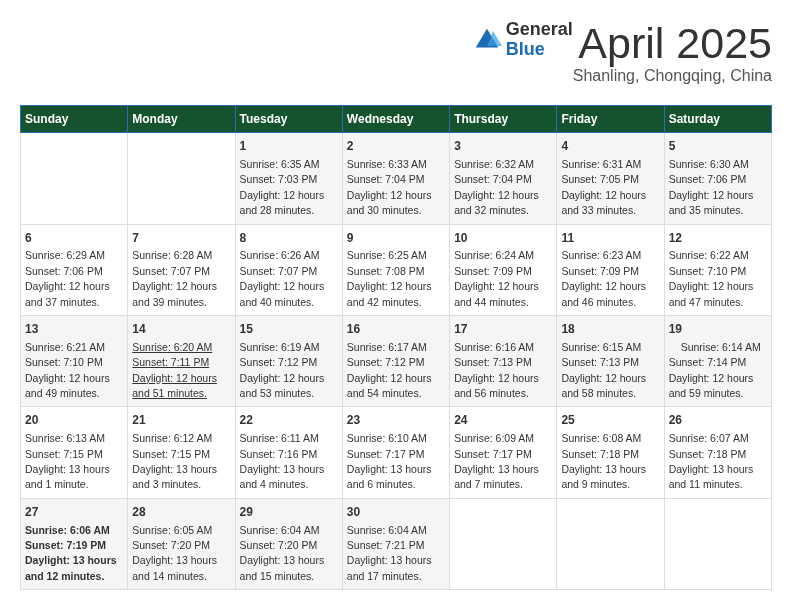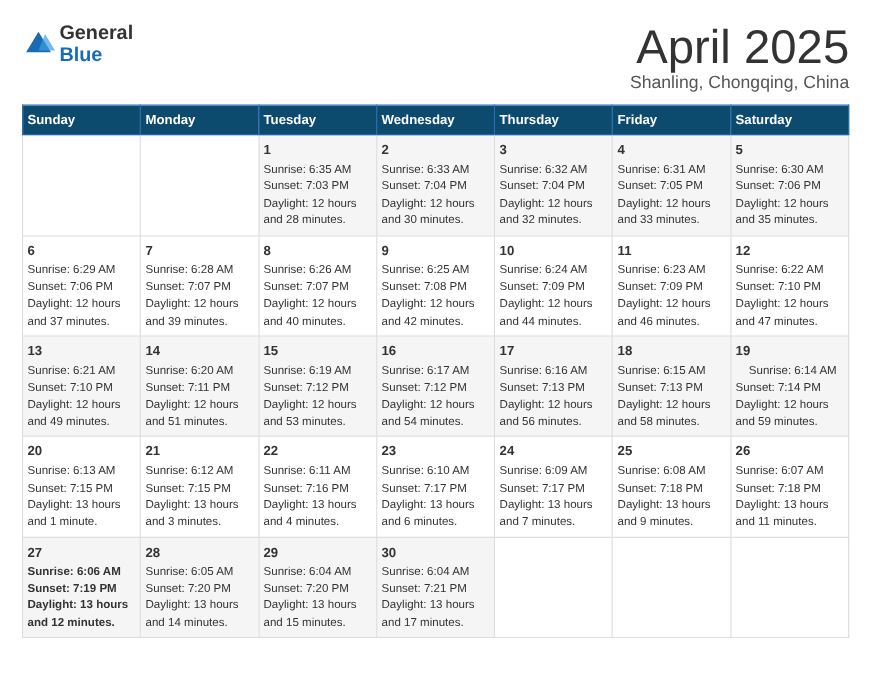--- a/index.html
+++ b/index.html
@@ -5,23 +5,23 @@
     * { box-sizing: border-box; margin: 0; padding: 0; }
     body {
       font-family: Arial, sans-serif;
       background: #fff;
       width: 792px;
       min-height: 612px;
       padding: 20px;
     }
     .header {
       display: flex;
-      justify-content: space-between;
+      justify-content: flex-end;
       align-items: flex-start;
-      margin-bottom: 10px;
+      margin-bottom: 20px;
     }
     .logo {
       display: flex;
       align-items: center;
       gap: 4px;
     }
     .logo-text {
       font-size: 18px;
       font-weight: bold;
       line-height: 1.1;
@@ -45,21 +45,21 @@
       font-size: 16px;
       color: #555;
       font-weight: normal;
     }
     table {
       width: 100%;
       border-collapse: collapse;
       font-size: 11px;
     }
     thead tr th {
-      background-color: #0c4a6e;
+      background-color: #14532d;
       color: #fff;
       padding: 6px 4px;
       text-align: left;
       font-size: 12px;
       font-weight: 600;
       border: 1px solid #2a6db5;
     }
     tbody tr {
       border-bottom: 1px solid #ccc;
     }
@@ -164,21 +164,21 @@
 Sunset: 7:09 PM
 Daylight: 12 hours and 46 minutes.</span></td>
         <td><span class="day-num">12</span><span class="day-info" style="white-space: pre-line;">Sunrise: 6:22 AM
 Sunset: 7:10 PM
 Daylight: 12 hours and 47 minutes.</span></td>
       </tr>
       <tr>
         <td><span class="day-num">13</span><span class="day-info" style="white-space: pre-line; text-align: right;">Sunrise: 6:21 AM
 Sunset: 7:10 PM
 Daylight: 12 hours and 49 minutes.</span></td>
-        <td><span class="day-num">14</span><span class="day-info" style="white-space: pre-line;">Sunrise: 6:20 AM
+        <td><span class="day-num">14</span><span class="day-info" style="white-space: pre-line; text-decoration: underline;">Sunrise: 6:20 AM
 Sunset: 7:11 PM
 Daylight: 12 hours and 51 minutes.</span></td>
         <td><span class="day-num">15</span><span class="day-info" style="white-space: pre-line;">Sunrise: 6:19 AM
 Sunset: 7:12 PM
 Daylight: 12 hours and 53 minutes.</span></td>
         <td><span class="day-num">16</span><span class="day-info" style="white-space: pre-line;">Sunrise: 6:17 AM
 Sunset: 7:12 PM
 Daylight: 12 hours and 54 minutes.</span></td>
         <td><span class="day-num">17</span><span class="day-info" style="white-space: pre-line;">Sunrise: 6:16 AM
 Sunset: 7:13 PM

